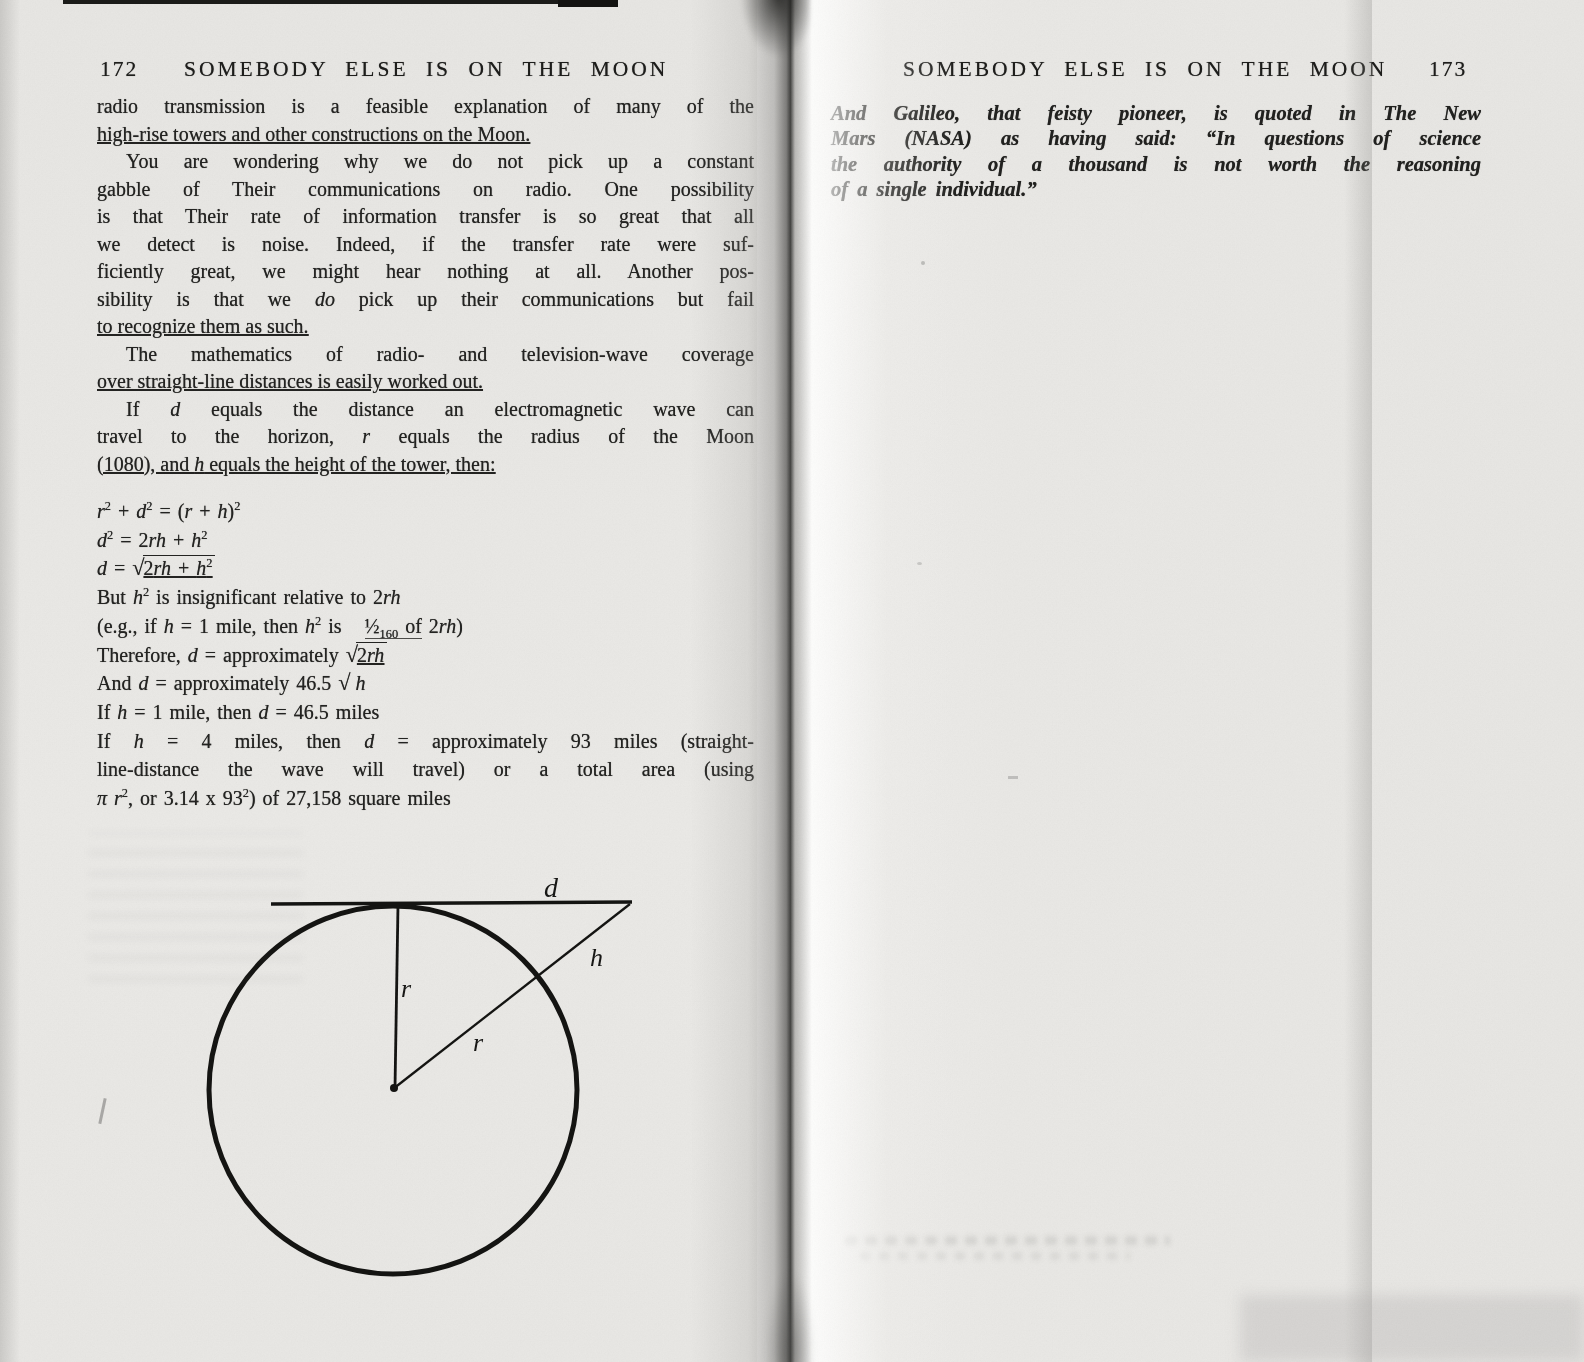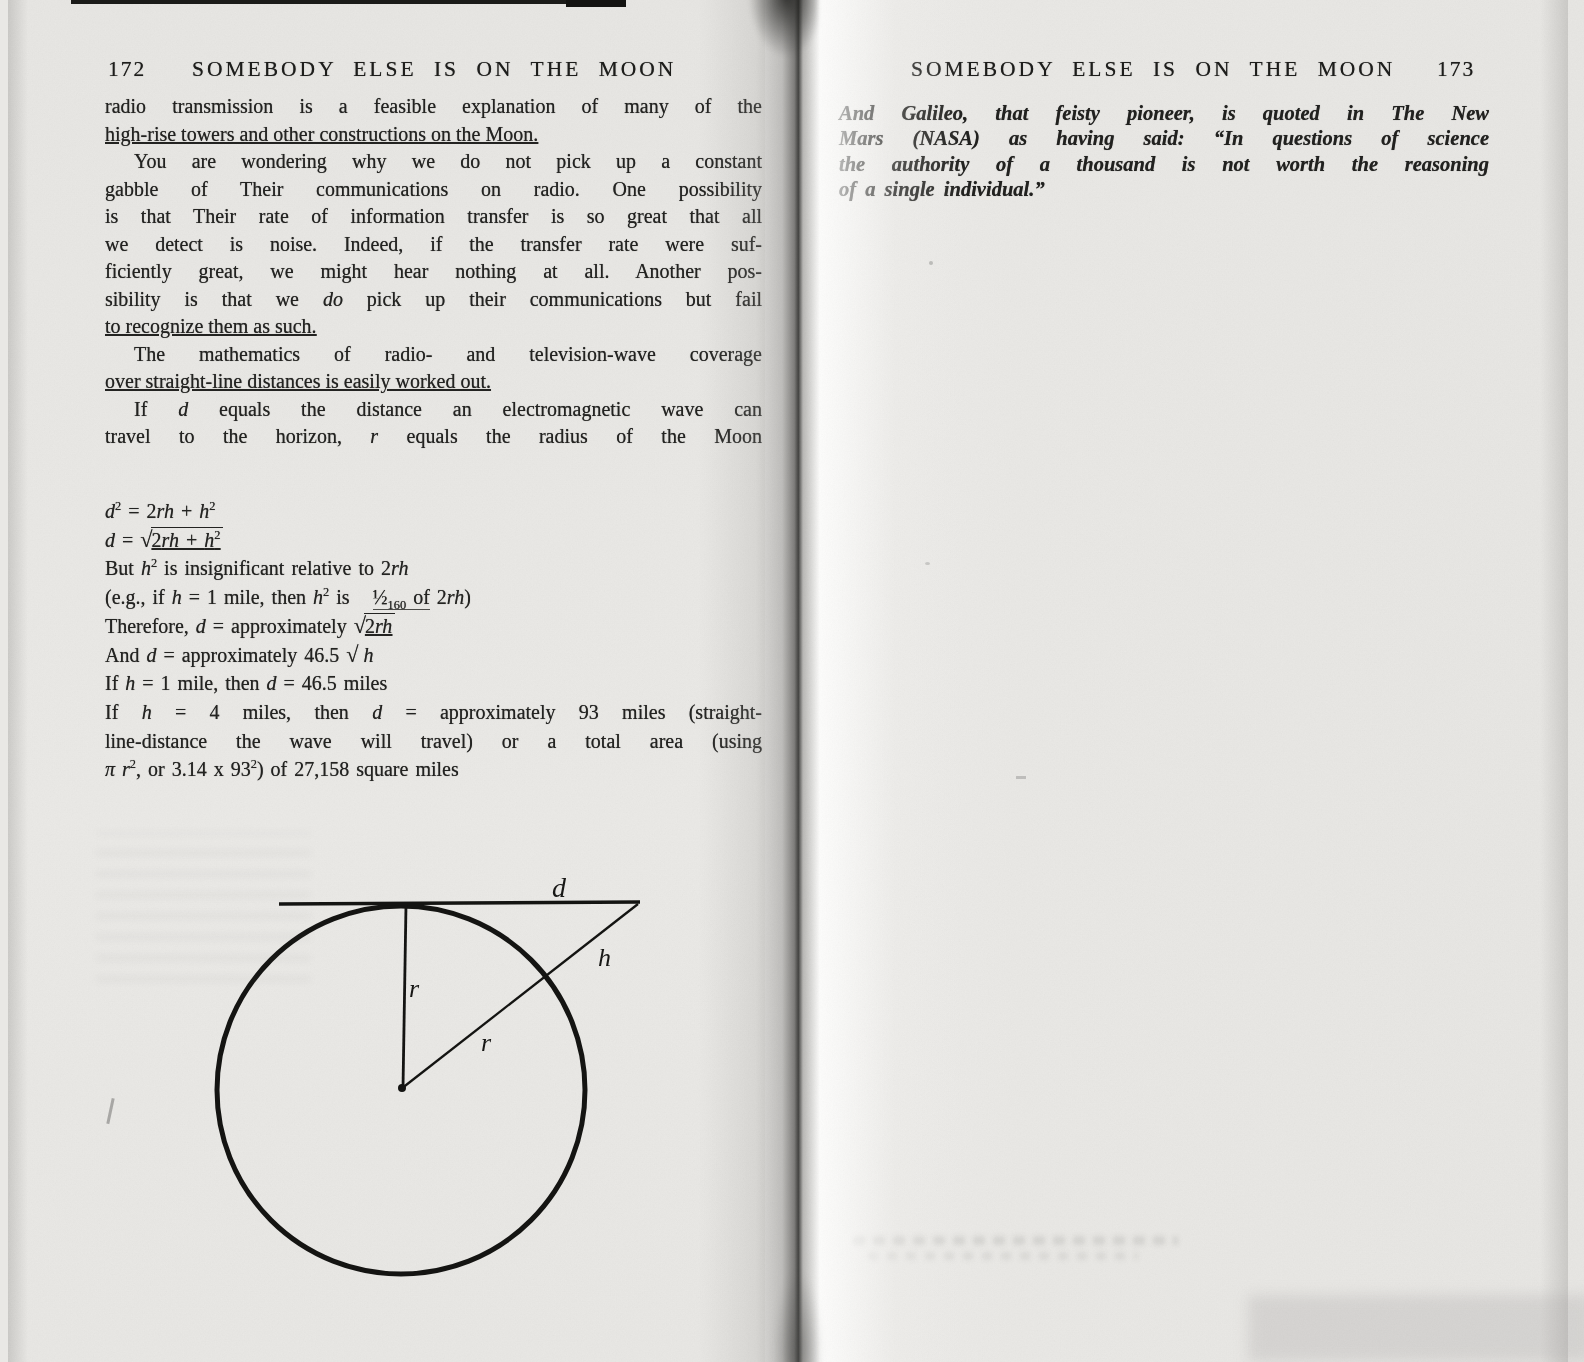--- a/index.html
+++ b/index.html
@@ -1,18 +1,18 @@
 <!DOCTYPE html>
 <html><head>
 <meta charset="utf-8">
 <style>
   html,body{margin:0;padding:0;}
   body{width:1584px;height:1362px;overflow:hidden;background:#e9e8e5;
        font-family:"Liberation Serif","DejaVu Serif",serif;}
-  #scan{position:absolute;left:8px;top:0;width:1560px;height:1362px;}
+  #scan{position:absolute;left:0;top:0;width:1372px;height:1362px;}
 
   
   .page{position:absolute;top:0;height:1362px;}
   #page-left{left:0;width:757px;background:linear-gradient(180deg,#e7e6e3 0%,#eae9e6 60%,#e8e7e4 100%);}
   #page-right{left:757px;width:827px;background:linear-gradient(90deg,#efeeec 0%,#e9e8e5 30%,#e7e6e3 100%);}
 
   
   .txt{position:absolute;color:#232321;text-shadow:0 0 .7px rgba(35,35,33,.75);}
   .hdr{font-size:21.5px;letter-spacing:3px;word-spacing:9px;color:#1d1d1b;white-space:nowrap;}
   .pagenum{letter-spacing:2px;}
@@ -92,23 +92,25 @@
         <div class="bl">gabble of Their communications on radio. One possibility</div>
         <div class="bl">is that Their rate of information transfer is so great that all</div>
         <div class="bl">we detect is noise. Indeed, if the transfer rate were suf-</div>
         <div class="bl">ficiently great, we might hear nothing at all. Another pos-</div>
         <div class="bl">sibility is that we <i>do</i> pick up their communications but fail</div>
         <div class="bl end">to recognize them as such.</div>
         <div class="bl ind">The mathematics of radio- and television-wave coverage</div>
         <div class="bl end">over straight-line distances is easily worked out.</div>
         <div class="bl ind">If <i>d</i> equals the distance an electromagnetic wave can</div>
         <div class="bl">travel to the horizon, <i>r</i> equals the radius of the Moon</div>
+        <div class="bl end">(1080), and <i>h</i> equals the height of the tower, then:</div>
       </div>
 
     <div class="txt" id="left-eqs">
+        <div class="el"><i>r</i><sup>2</sup> + <i>d</i><sup>2</sup> = (<i>r</i> + <i>h</i>)<sup>2</sup></div>
         <div class="el"><i>d</i><sup>2</sup> = 2<i>rh</i> + <i>h</i><sup>2</sup></div>
         <div class="el"><i>d</i> = <span class="rad">√</span><span class="bar">2<i>rh</i> + <i>h</i><sup>2</sup></span></div>
         <div class="el">But <i>h</i><sup>2</sup> is insignificant relative to 2<i>rh</i></div>
         <div class="el">(e.g., if <i>h</i> = 1 mile, then <i>h</i><sup>2</sup> is <span class="ub">½<sub>160</sub> of</span> 2<i>rh</i>)</div>
         <div class="el">Therefore, <i>d</i> = approximately <span class="rad">√</span><span class="bar">2<i>rh</i></span></div>
         <div class="el">And <i>d</i> = approximately 46.5 <span class="rad">√</span> <i>h</i></div>
         <div class="el">If <i>h</i> = 1 mile, then <i>d</i> = 46.5 miles</div>
         <div class="el j">If <i>h</i> = 4 miles, then <i>d</i> = approximately 93 miles (straight-</div>
         <div class="el j">line-distance the wave will travel) or a total area (using</div>
         <div class="el"><i>π r</i><sup>2</sup>, or 3.14 x 93<sup>2</sup>) of 27,158 square miles</div>

